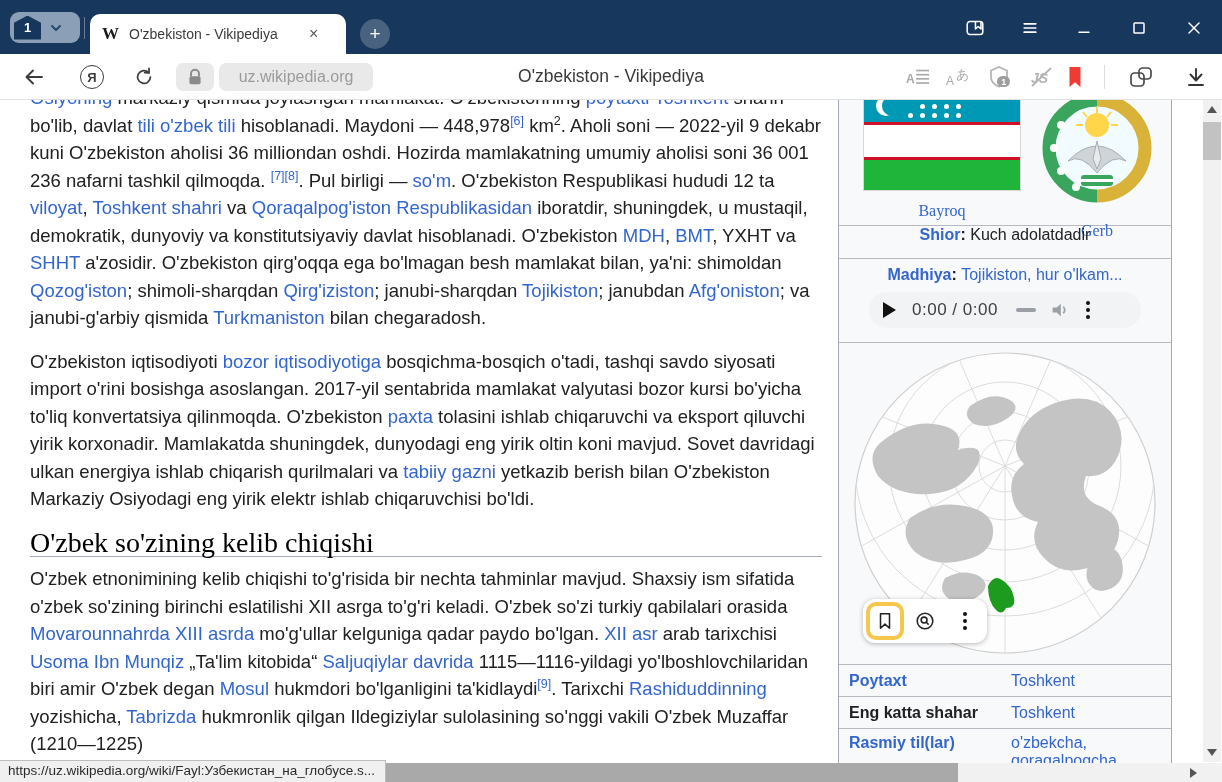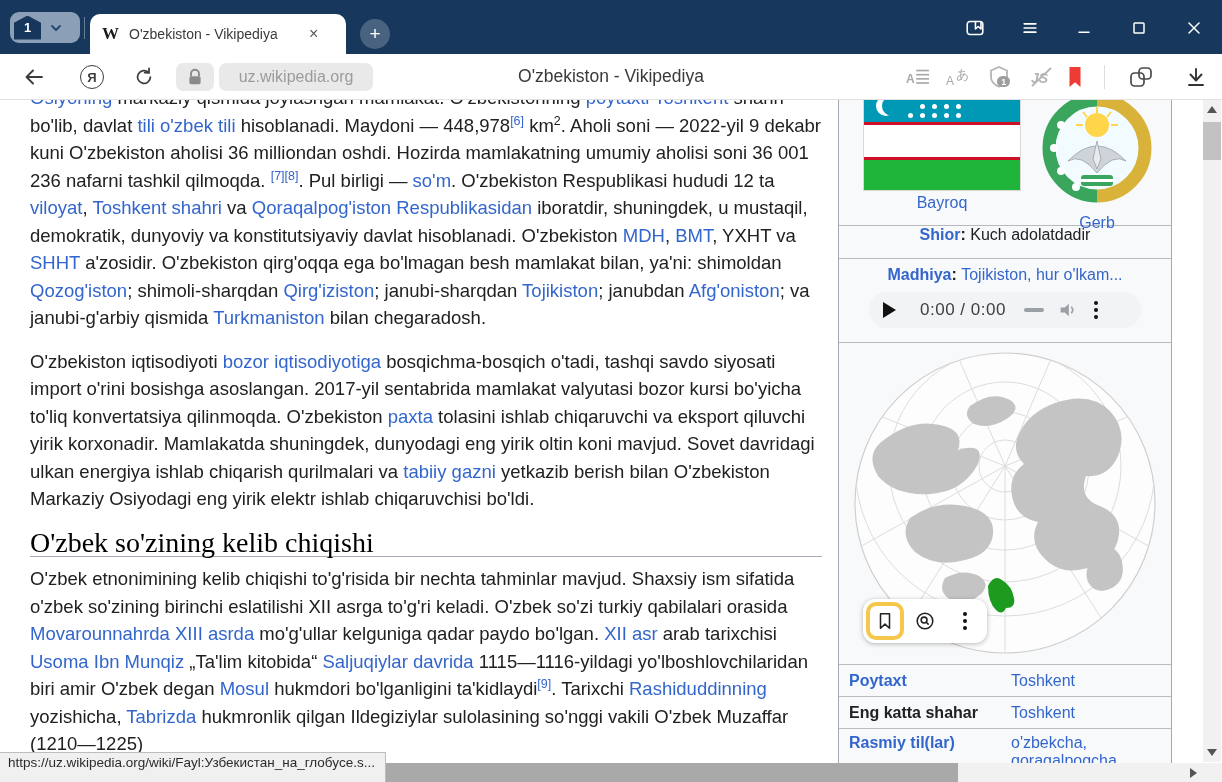--- a/index.html
+++ b/index.html
@@ -68,30 +68,30 @@
   .fs { position:absolute; left:0; width:100%; }
   .fs.blue { top:0; height:32px; background:#0099B5; }
   .fs.red1 { top:32px; height:3px; background:#CE1126; }
   .fs.white { top:35px; height:32px; background:#fff; }
   .fs.red2 { top:67px; height:3px; background:#CE1126; }
   .fs.green { top:70px; height:32px; background:#1EB53A; }
   .crescent { position:absolute; left:12px; top:6px; width:20px; height:20px; border-radius:50%; background:#fff; }
   .crescent::after { content:''; position:absolute; left:6px; top:0; width:20px; height:20px;
     border-radius:50%; background:#0099B5; }
   .star { position:absolute; width:5px; height:5px; border-radius:50%; background:#fff; }
-  .caption { margin-top:3px; font-size:16px; }
+  .caption { margin-top:11px; font-size:16px;font-family:Liberation Serif, serif; }
   .gerbwrap { position:absolute; left:198px; top:6px; width:120px; text-align:center; }
   .ib-motto { height:33px; display:flex; align-items:flex-start; justify-content:center; }
   .ib-anthem { height:84px; text-align:center; padding-top:7px; }
   .blnk { color:#3366cc; font-weight:bold; }
   .player { margin:8px auto 0; width:272px; height:36px; border-radius:18px; background:#f1f3f4;
     display:flex; align-items:center; padding:0 14px; }
   .play-tri { width:0; height:0; border-left:13px solid #111; border-top:8px solid transparent;
     border-bottom:8px solid transparent; }
-  .ptime { margin-left:24px; font-size:17px; color:#404040; letter-spacing:.5px; }
+  .ptime { margin-left:16px; font-size:17px; color:#404040; letter-spacing:.5px; }
   .pdash { margin-left:18px; width:20px; height:4px; border-radius:2px; background:#9aa0a6; }
   .pspeaker { margin-left:14px; color:#9aa0a6; }
   .kebab { display:flex; flex-direction:column; gap:3px; margin-left:16px; }
   .kebab i { width:4px; height:4px; border-radius:50%; background:#111; }
   .ib-map { height:322px; }
   .globe { position:absolute; left:11px; top:5px; }
   .imgtip { position:absolute; left:30px; top:212px; height:37px; background:#1f1f21; color:#fff;
     border-radius:19px; padding:0 17px; font-size:17px; line-height:37px; white-space:nowrap; z-index:4; }
   .imgtip::after { content:''; position:absolute; left:26px; bottom:-4px; width:11px; height:11px;
     background:#1f1f21; transform:rotate(45deg); }
@@ -109,21 +109,21 @@
   .vscroll { position:absolute; right:1px; top:100px; width:18px; height:662px; background:#f1f1f1; z-index:10; }
   .varrow { position:absolute; left:4px; width:0; height:0; border-left:5px solid transparent; border-right:5px solid transparent; }
   .varrow.up { top:6px; border-bottom:7px solid #555; }
   .varrow.down { bottom:6px; border-top:7px solid #555; }
   .vthumb { position:absolute; left:0; top:22px; width:18px; height:38px; background:#c2c2c2; }
   .hscroll { position:absolute; left:0; bottom:0; width:1203px; height:19px; background:#f1f1f1; z-index:10; }
   .hthumb { position:absolute; left:0; top:0; width:958px; height:19px; background:#a9a9a9; }
   .harrow { position:absolute; right:6px; top:5px; width:0; height:0; border-top:5px solid transparent;
     border-bottom:5px solid transparent; border-left:7px solid #555; }
   .corner { position:absolute; right:0; bottom:0; width:19px; height:19px; background:#f1f1f1; z-index:10; }
-  .statusbar { position:absolute; left:0; bottom:0; height:30px; max-width:560px; background:#f0f0f0;
+  .statusbar { position:absolute; left:0; bottom:0; height:22px; max-width:560px; background:#f0f0f0;
     border:1px solid #bdbdbd; border-left:none; border-bottom:none; font-size:13.5px; color:#2b2b2b;
     padding:2px 10px 0 8px; white-space:nowrap; z-index:20; }
 </style>
 </head>
 <body>
 
 <div class="titlebar">
   <div class="tabgroup">
     <div class="tabcount">1</div>
     <svg class="tg-chevron" viewBox="0 0 12 12">

